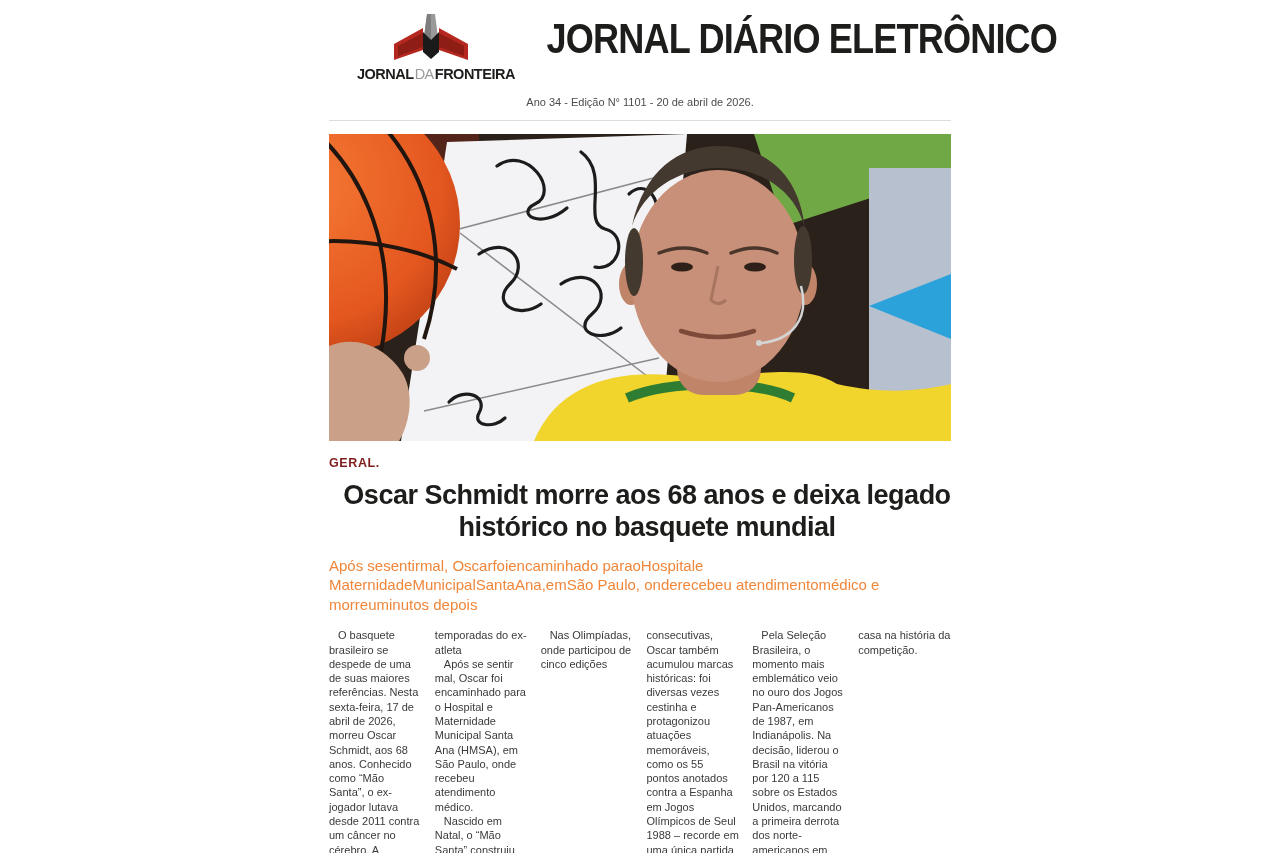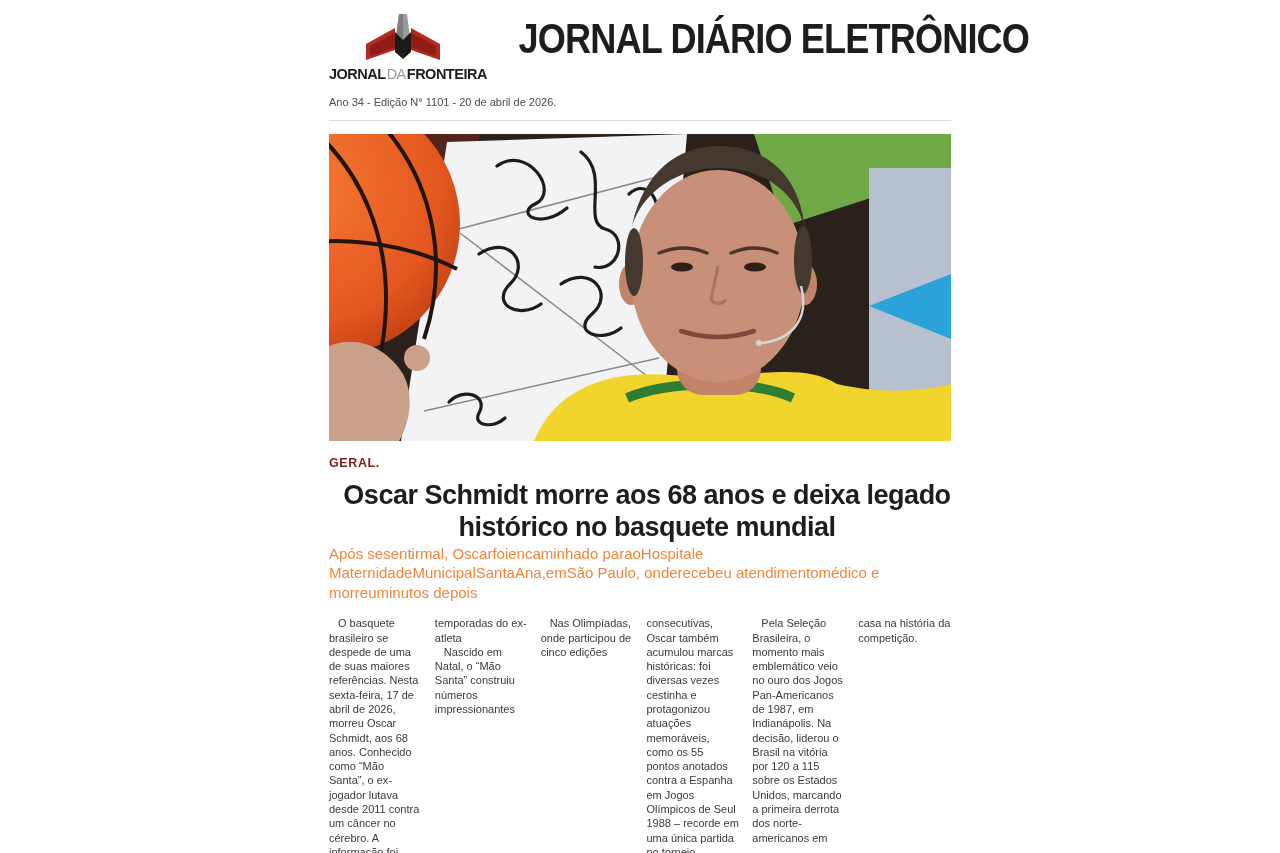--- a/index.html
+++ b/index.html
@@ -2,37 +2,37 @@
 <html><head>
 <meta charset="utf-8">
 <style>
   * { box-sizing: border-box; }
   html,body { margin:0; padding:0; background:#fff; }
   body { width:1280px; height:853px; font-family:"Liberation Sans", sans-serif; color:#1d1d1b; overflow:hidden; }
   .page { width:622px; margin:0 auto; padding-top:8px; }
 
   
   .masthead { display:flex; align-items:flex-start; }
-  .m-logo { width:148px; text-align:right; padding-top:4px; }
+  .m-logo { width:148px; text-align:right; padding-top:4px;margin-left:28px; }
   .m-logo svg { display:block; margin:0 auto; }
   .m-word { font-size:14.5px; font-weight:bold; letter-spacing:-0.5px; white-space:nowrap; margin-top:2px; }
   .m-word .da { color:#9b9b9b; font-weight:normal; padding:0 1px; }
   .m-titleblock { flex:1; text-align:center; padding-top:10px; }
   .m-title { font-size:42px; font-weight:800; letter-spacing:-1px; white-space:nowrap; transform:scaleX(.86); transform-origin:50% 50%; line-height:1; }
   .m-subtitle { font-family:"Liberation Serif", serif; font-weight:bold; font-size:13.5px; margin-top:8px; }
-  .m-edition { text-align:left; color:#4c4c4c; font-size:11px; margin-top:14px; }
+  .m-edition { text-align:center; color:#4c4c4c; font-size:11px; margin-top:14px; }
   .m-rule { border:none; border-top:1px solid #ddd; margin:12px 0 0 0; }
 
   
   .photo { margin-top:13px; line-height:0; }
 
   
   .section-label { color:#7f1d1d; font-weight:bold; font-size:12.5px; letter-spacing:.6px; margin-top:15px; }
   .headline { font-size:27px; font-weight:800; text-align:center; line-height:1.18; letter-spacing:-.5px; margin-top:10px; color:#1d1d1b; }
-  .subheadline { color:#f0863a; font-size:15px; line-height:1.3; }
+  .subheadline { color:#f0863a; font-size:15px; line-height:1.3; margin-top:12px; }
   .cols { display:flex; gap:13px; margin-top:14px; }
   .col { flex:1; font-size:11px; line-height:1.3; color:#3a3a39; }
   .col p { margin:0; }
   .col p.ind { text-indent:9px; }
 </style>
 </head>
 <body>
 
 <div class="page">
 
@@ -125,20 +125,21 @@
   <div class="section-label">GERAL.</div>
   <h1 class="headline" style="margin:10px 0 0 14px;">Oscar Schmidt morre aos 68 anos e deixa legado histórico no basquete mundial</h1>
   <div class="subheadline">Após sesentirmal, Oscarfoiencaminhado paraoHospitale MaternidadeMunicipalSantaAna,emSão Paulo, onderecebeu atendimentomédico e morreuminutos depois</div>
 
   <div class="cols">
     <div class="col">
       <p class="ind">O basquete brasileiro se despede de uma de suas maiores referências. Nesta sexta-feira, 17 de abril de 2026, morreu Oscar Schmidt, aos 68 anos. Conhecido como “Mão Santa”, o ex-jogador lutava desde 2011 contra um câncer no cérebro. A informação foi confi rmada pela</p>
     </div>
     <div class="col">
       <p>temporadas do ex-atleta</p>
+      <p class="ind">Após se sentir mal, Oscar foi encaminhado para o Hospital e Maternidade Municipal Santa Ana (HMSA), em São Paulo, onde recebeu atendimento médico.</p>
       <p class="ind">Nascido em Natal, o “Mão Santa” construiu números impressionantes</p>
     </div>
     <div class="col">
       <p class="ind">Nas Olimpíadas, onde participou de cinco edições</p>
     </div>
     <div class="col">
       <p>consecutivas, Oscar também acumulou marcas históricas: foi diversas vezes cestinha e protagonizou atuações memoráveis, como os 55 pontos anotados contra a Espanha em Jogos Olímpicos de Seul 1988 – recorde em uma única partida no torneio.</p>
     </div>
     <div class="col">
       <p class="ind">Pela Seleção Brasileira, o momento mais emblemático veio no ouro dos Jogos Pan-Americanos de 1987, em Indianápolis. Na decisão, liderou o Brasil na vitória por 120 a 115 sobre os Estados Unidos, marcando a primeira derrota dos norte-americanos em</p>

